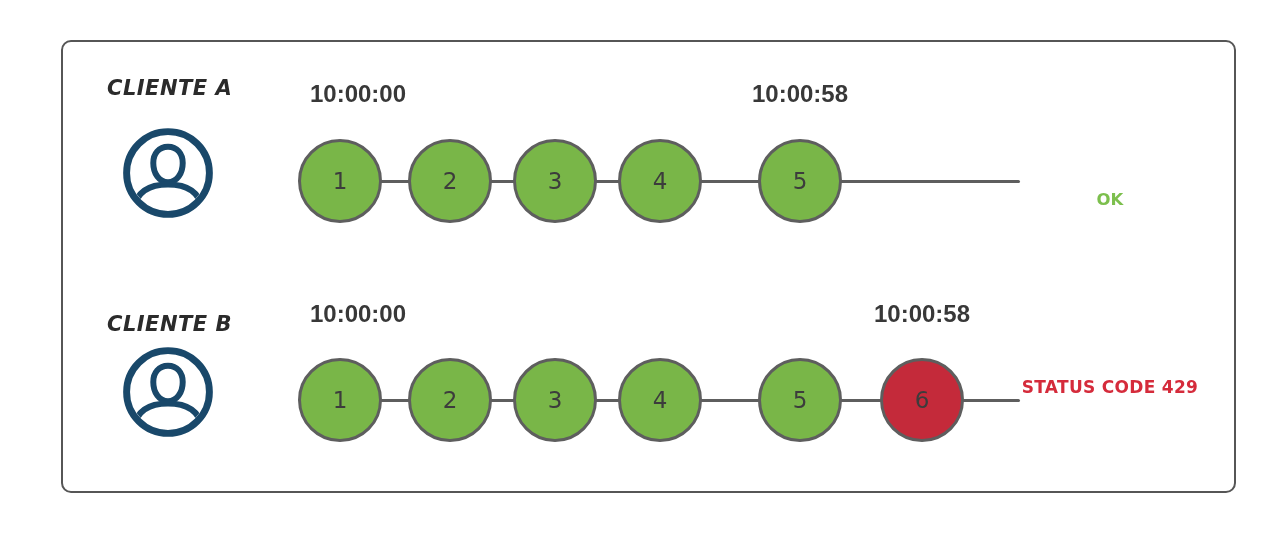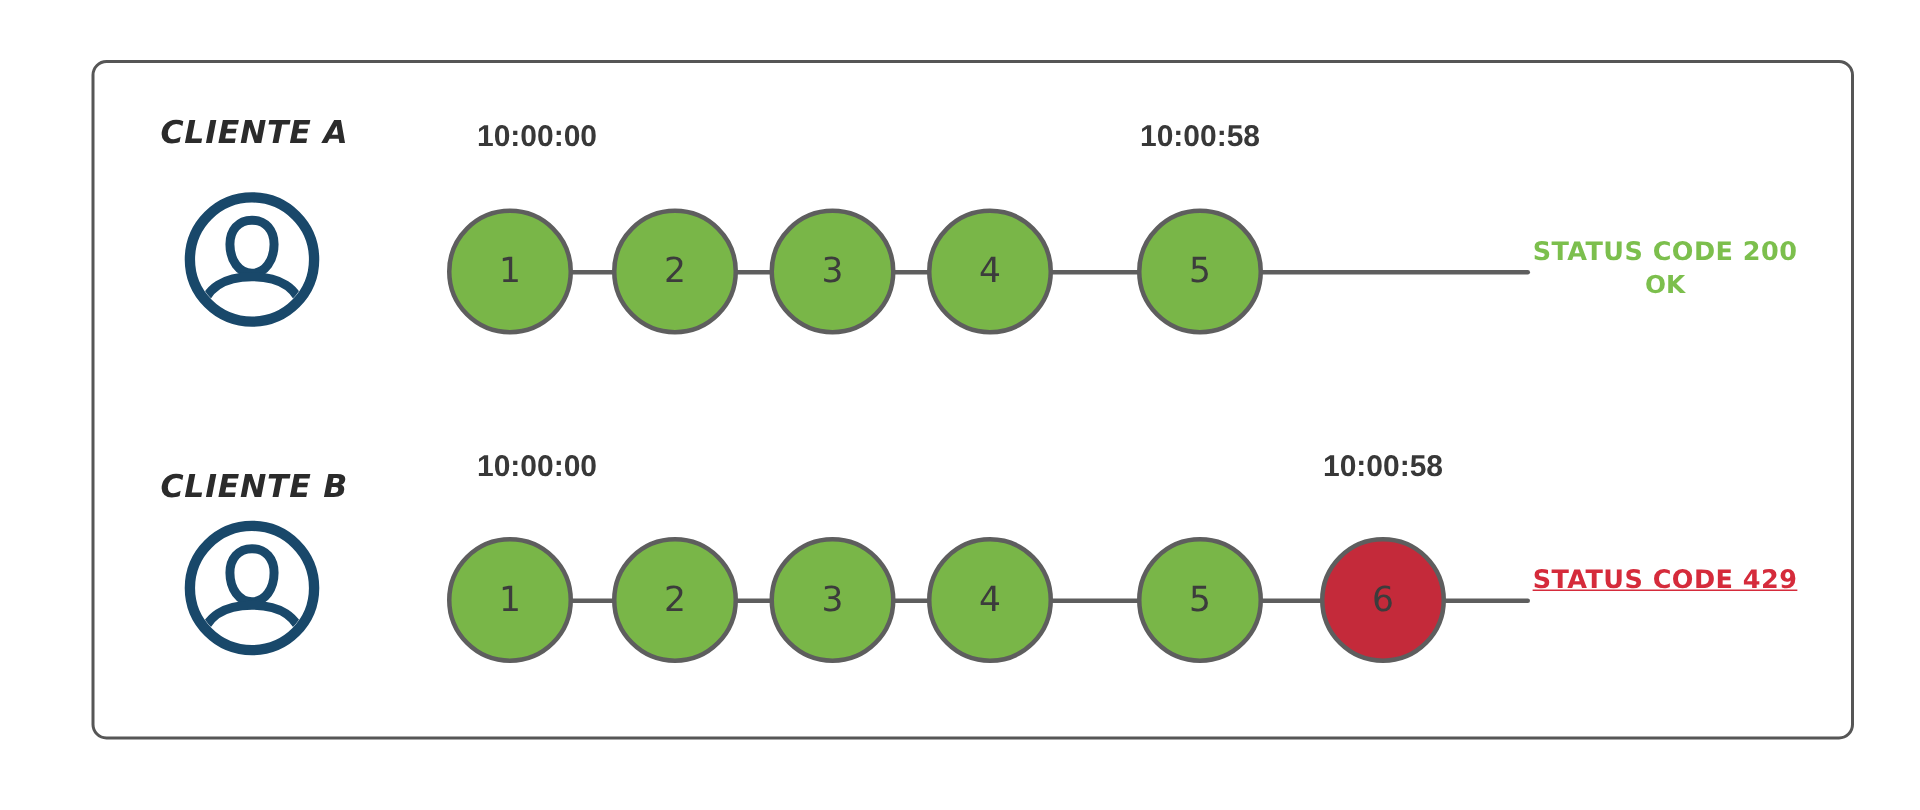--- a/index.html
+++ b/index.html
@@ -35,21 +35,21 @@
     letter-spacing: 0.5px;
     color: #2b2b2b;
     white-space: nowrap;
   }
   .timestamp {
     position: absolute;
     width: 140px;
     text-align: center;
     font-family: "Liberation Sans", sans-serif;
     font-weight: bold;
-    font-size: 20px;
+    font-size: 24px;
     color: #383838;
     white-space: nowrap;
   }
   .connector {
     position: absolute;
     height: 3px;
     border-radius: 2px;
   }
   .request-circle {
     position: absolute;
@@ -74,20 +74,21 @@
     line-height: 21px;
   }
   .status-code {
     font-size: 17px;
     letter-spacing: 0.3px;
     white-space: nowrap;
   }
   .status-desc {
     font-size: 16.5px;
     white-space: nowrap;
+    margin-top: 31px;
   }
   .avatar {
     position: absolute;
     width: 92px;
     height: 92px;
   }
 </style>
 </head>
 <body>
 
@@ -110,21 +111,20 @@
          <path d="M13 88 c3.5 -18 17.5 -25.5 37 -25.5 c19.5 0 33.5 7.5 37 25.5 l0 12 l-74 0 z"></path>
        </g>
      </svg></div>
         <div class="connector" style="left: 340px; top: 179.5px; width: 680px; background: rgb(94, 94, 94);"></div>
         <div class="request-circle" style="left: 298px; top: 139px; background: rgb(121, 182, 72);">1</div>
         <div class="request-circle" style="left: 408px; top: 139px; background: rgb(121, 182, 72);">2</div>
         <div class="request-circle" style="left: 513px; top: 139px; background: rgb(121, 182, 72);">3</div>
         <div class="request-circle" style="left: 618px; top: 139px; background: rgb(121, 182, 72);">4</div>
         <div class="request-circle" style="left: 758px; top: 139px; background: rgb(121, 182, 72);">5</div>
         <div class="status-block" style="left: 1020px; top: 158px; color: rgb(124, 191, 77);">
-          <div class="status-code">STATUS CODE 200</div>
           <div class="status-desc">OK</div>
         </div>
       </div>
       <div>
         <div class="client-label" style="left: 107px; top: 312px;">CLIENTE B</div>
         <div class="timestamp" style="left: 288px; top: 300px;">10:00:00</div>
         <div class="timestamp" style="left: 852px; top: 300px;">10:00:58</div>
         <div class="avatar" style="left: 122px; top: 346px;"><svg viewBox="0 0 100 100" width="92" height="92">
        <defs>
               <clipPath id="avclip1">
@@ -137,18 +137,18 @@
          <path d="M13 88 c3.5 -18 17.5 -25.5 37 -25.5 c19.5 0 33.5 7.5 37 25.5 l0 12 l-74 0 z"></path>
        </g>
      </svg></div>
         <div class="connector" style="left: 340px; top: 398.5px; width: 680px; background: rgb(94, 94, 94);"></div>
         <div class="request-circle" style="left: 298px; top: 358px; background: rgb(121, 182, 72);">1</div>
         <div class="request-circle" style="left: 408px; top: 358px; background: rgb(121, 182, 72);">2</div>
         <div class="request-circle" style="left: 513px; top: 358px; background: rgb(121, 182, 72);">3</div>
         <div class="request-circle" style="left: 618px; top: 358px; background: rgb(121, 182, 72);">4</div>
         <div class="request-circle" style="left: 758px; top: 358px; background: rgb(121, 182, 72);">5</div>
         <div class="request-circle" style="left: 880px; top: 358px; background: rgb(196, 42, 58);">6</div>
-        <div class="status-block" style="left: 1020px; top: 377px; color: rgb(213, 43, 59); text-decoration: underline;">
+        <div class="status-block" style="left: 1020px; top: 377px; color: rgb(213, 43, 59);">
           <div class="status-code">STATUS CODE 429</div>
         </div>
       </div>
     </div>
 </div>
 
 </body></html>

